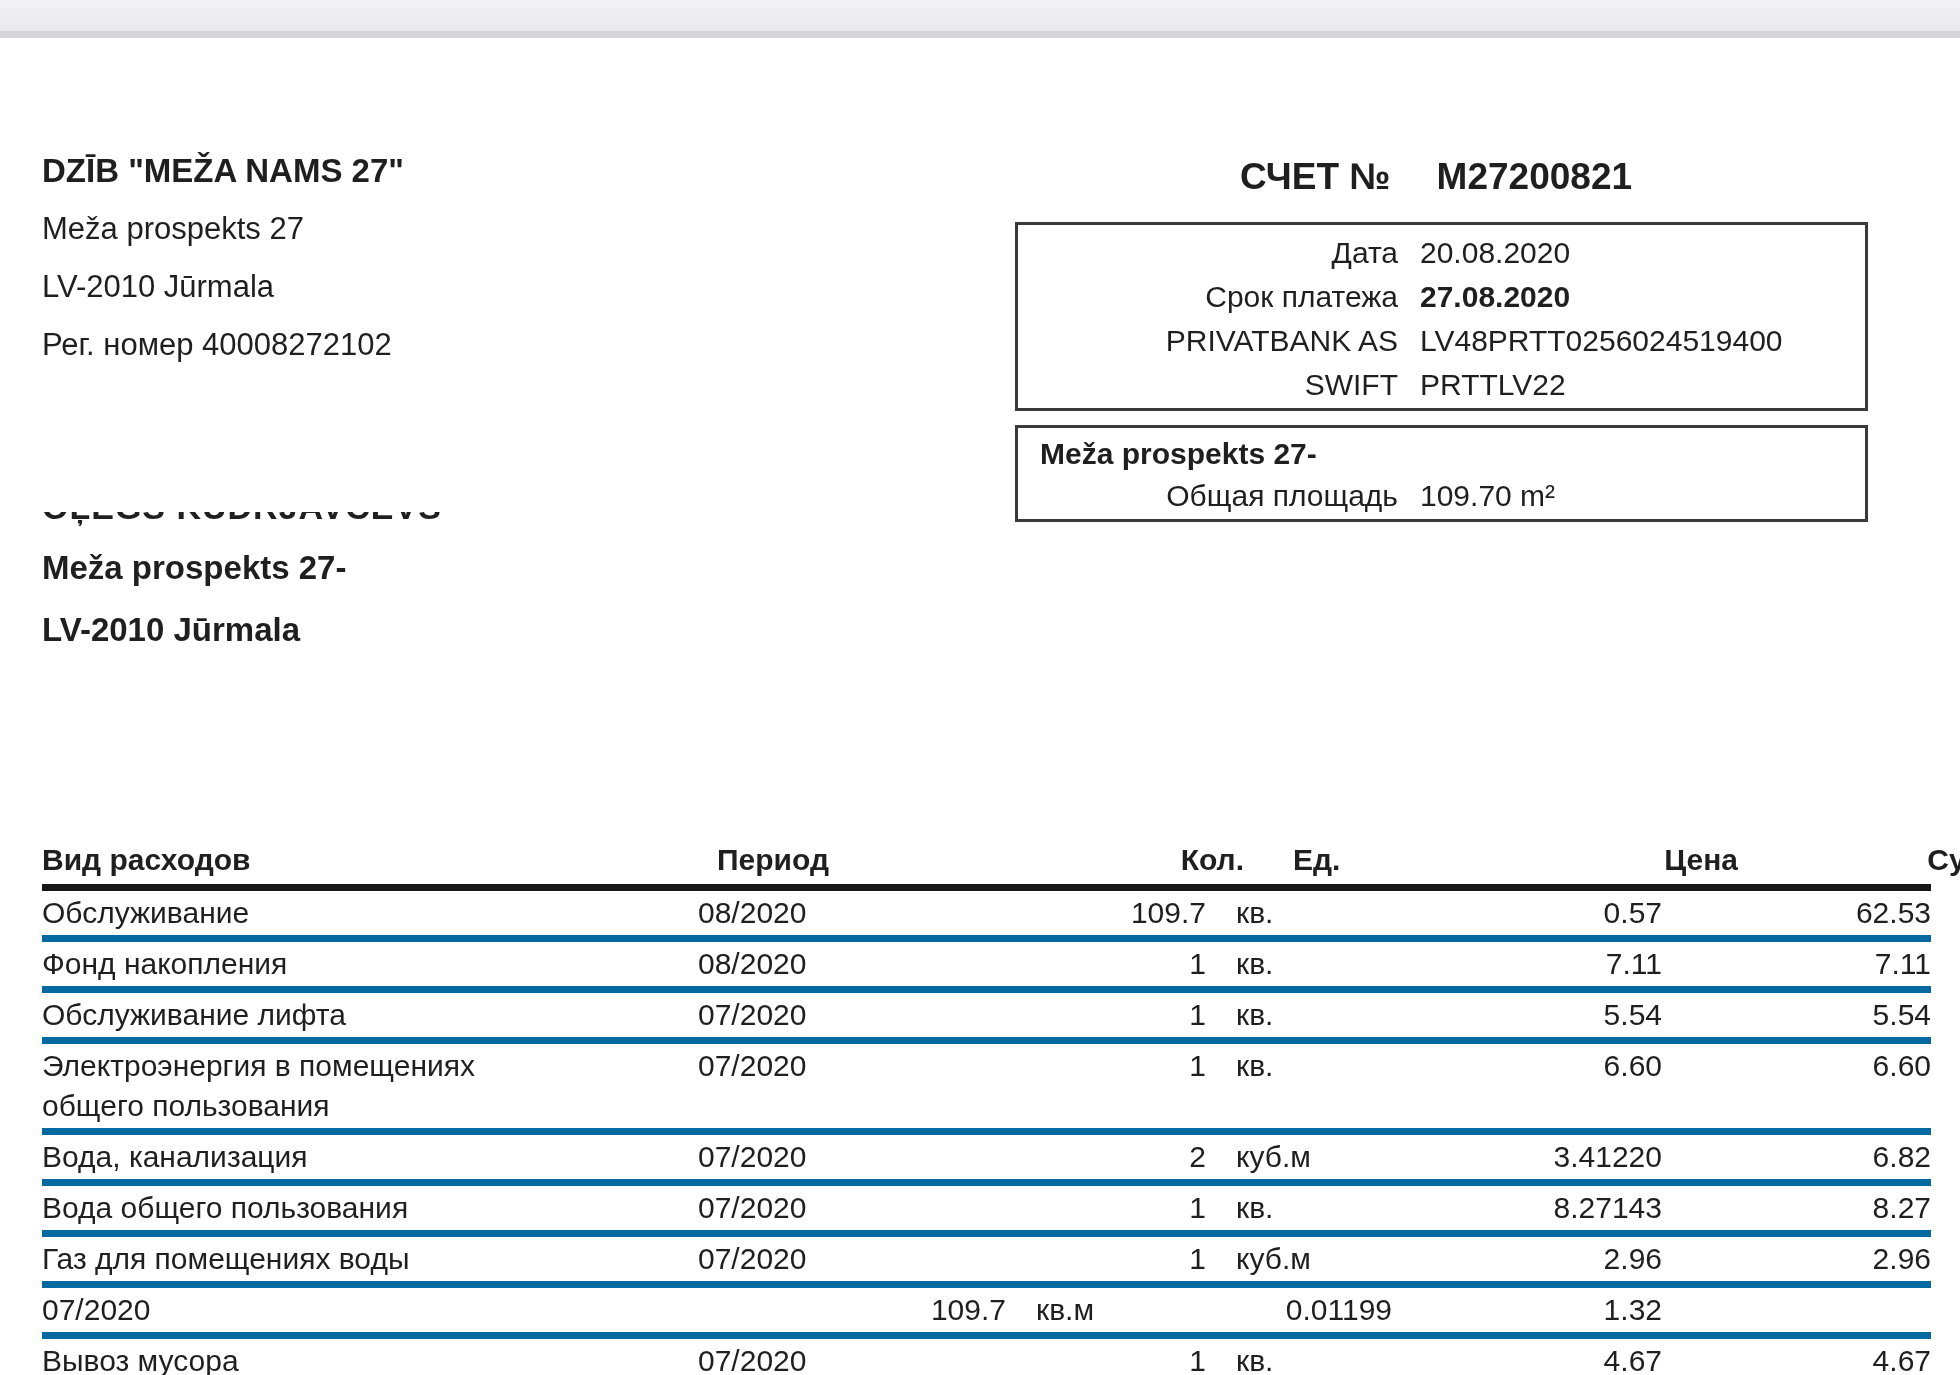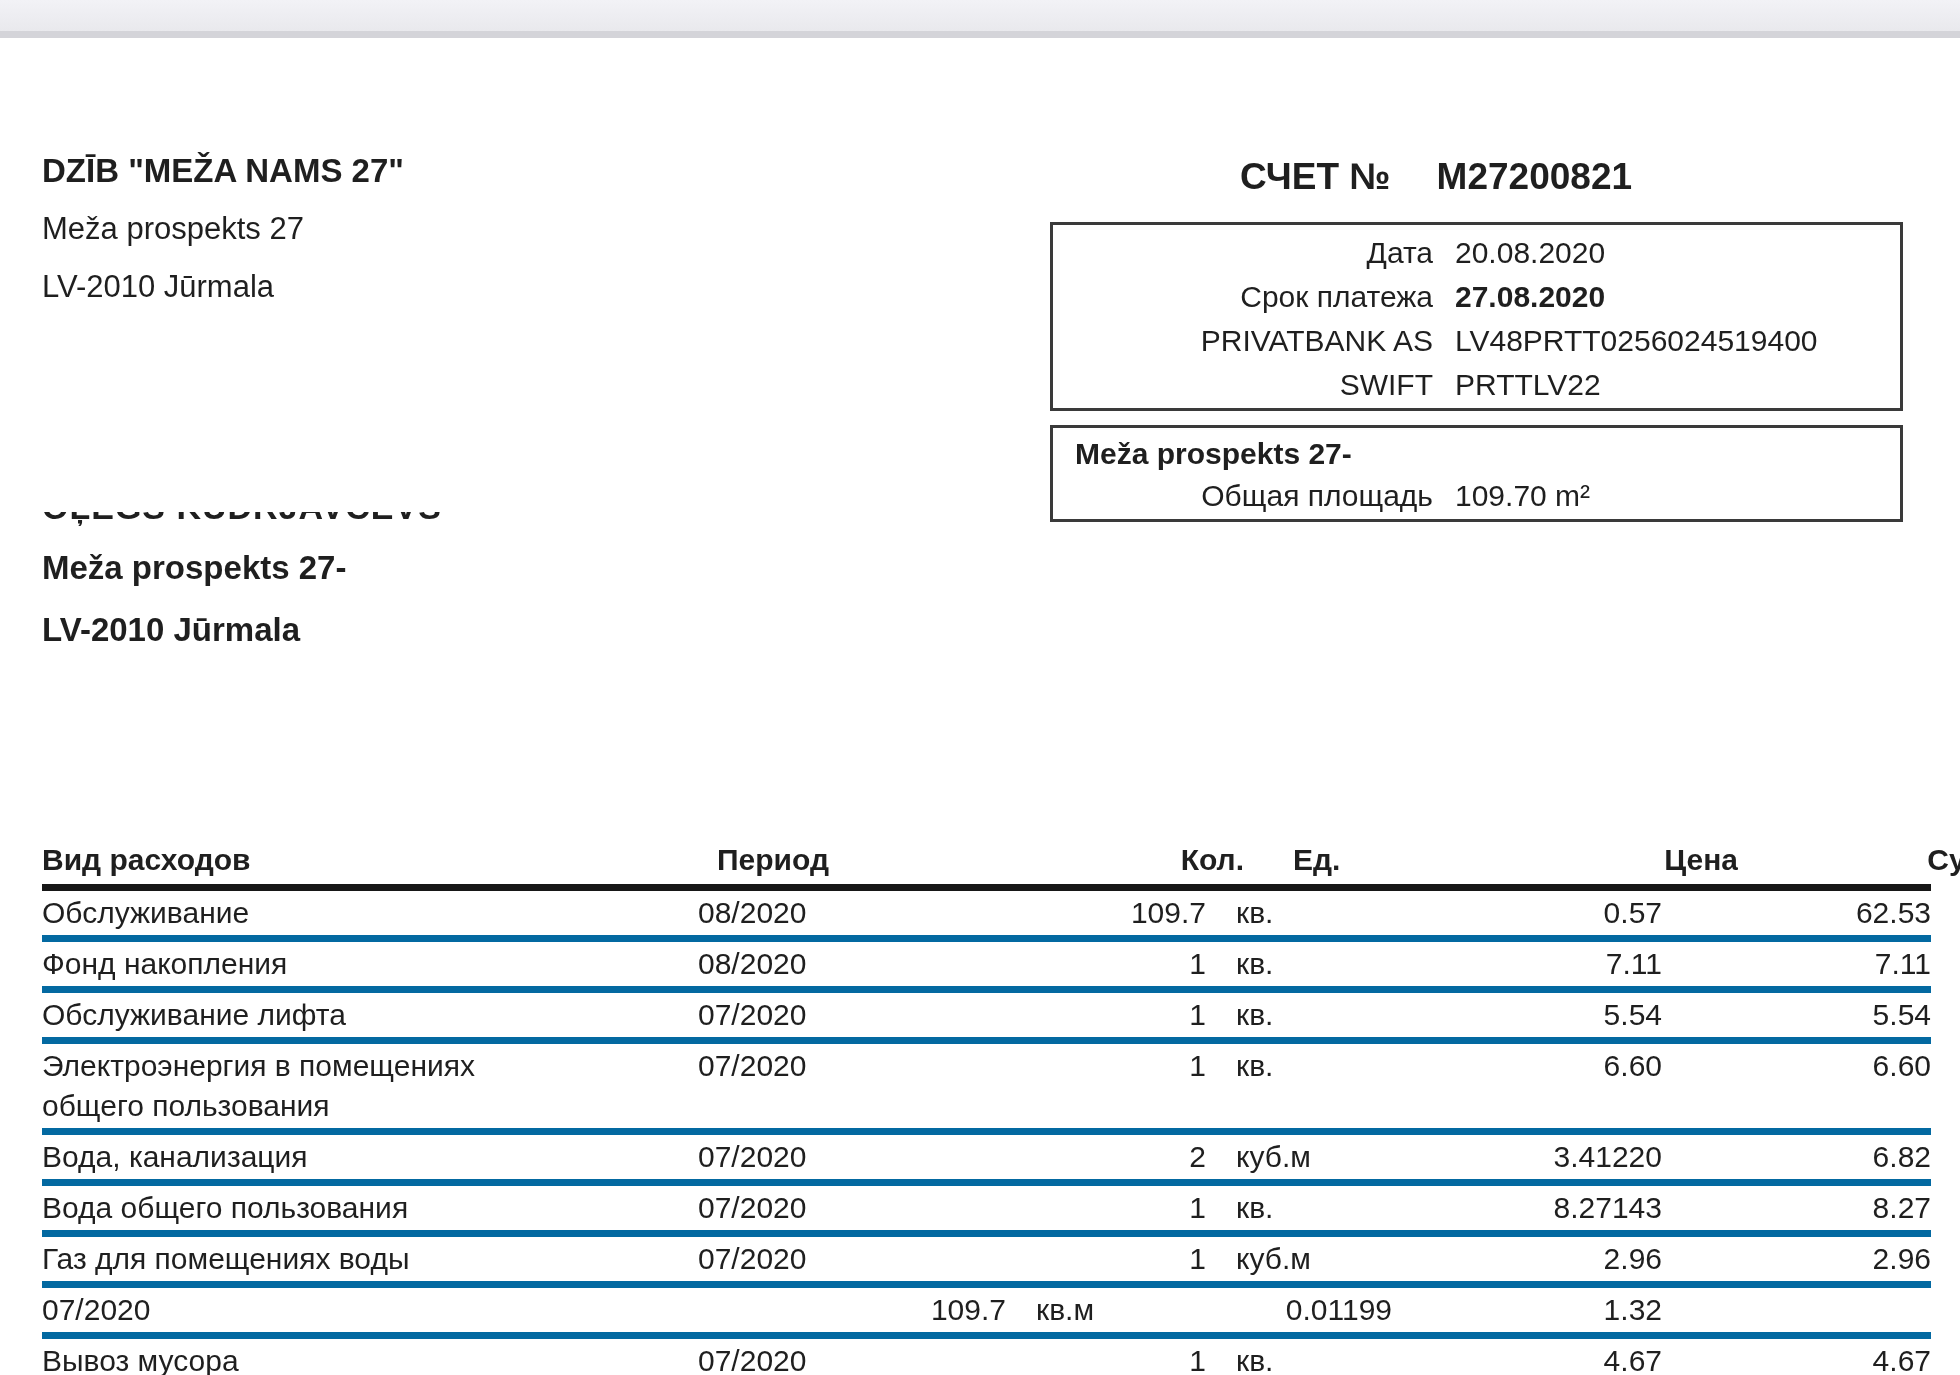--- a/index.html
+++ b/index.html
@@ -14,21 +14,21 @@
     border-bottom:7px solid #d4d4d9;
   }
   
   .sender{position:absolute;left:42px;top:142px;font-size:31px;line-height:58px;}
   .sender .name{font-weight:bold;font-size:33px;}
   
   .invoice-head{position:absolute;left:1240px;top:156px;font-size:37px;font-weight:bold;}
   .invoice-head .num{margin-left:46px;}
   
   .ibox{
-    position:absolute;left:1050px;width:847px;
+    position:absolute;left:1015px;width:847px;
     border:3px solid #3a3a3a;background:#fff;
     font-size:30px;
   }
   .box1{top:222px;height:177px;padding-top:6px;}
   .box2{top:425px;height:86px;padding-top:5px;}
   .ibox-row{display:flex;line-height:44px;}
   .box2 .ibox-row{line-height:42px;}
   .ibox-label{width:380px;text-align:right;flex:0 0 380px;}
   .ibox-value{margin-left:22px;white-space:nowrap;}
   .bold{font-weight:bold;}
@@ -58,20 +58,21 @@
 <body>
 
 <div class="screen">
 
   <div class="topbar"></div>
 
   <div class="sender">
     <div class="name">DZĪB "MEŽA NAMS 27"</div>
     <div>Meža prospekts 27</div>
     <div>LV-2010 Jūrmala</div>
+    <div>Рег. номер 40008272102</div>
   </div>
 
   <div class="invoice-head">
     <span>СЧЕТ №</span><span class="num">M27200821</span>
   </div>
 
   <div class="ibox box1" id="box1">
       <div class="ibox-row">
         <span class="ibox-label">Дата</span>
         <span class="ibox-value">20.08.2020</span>

